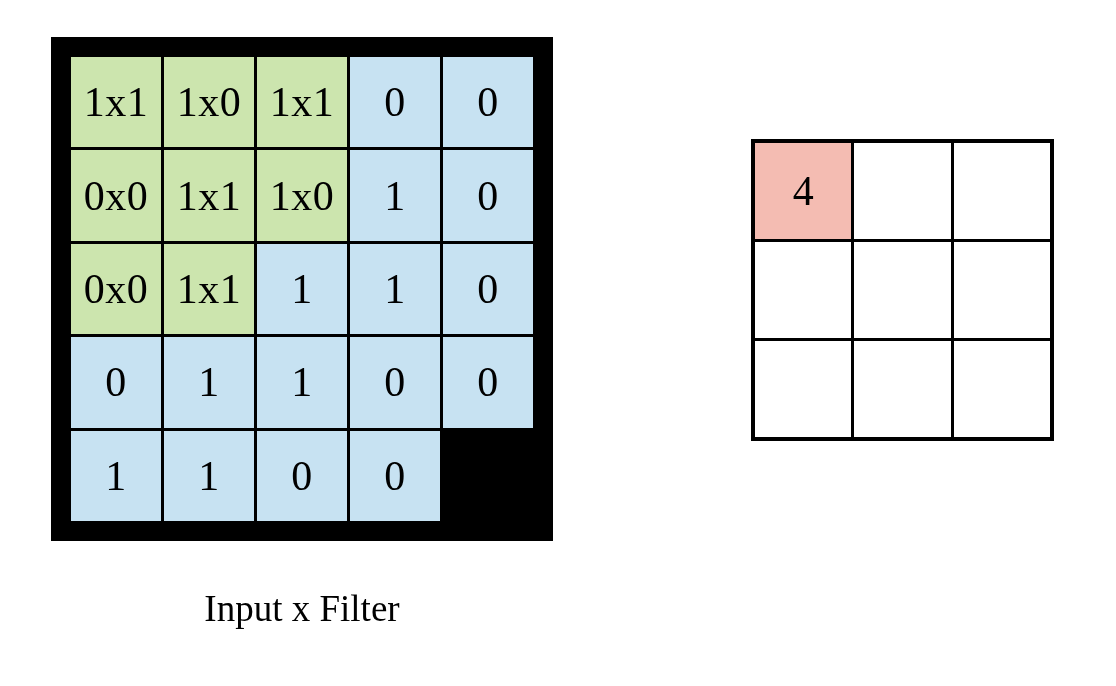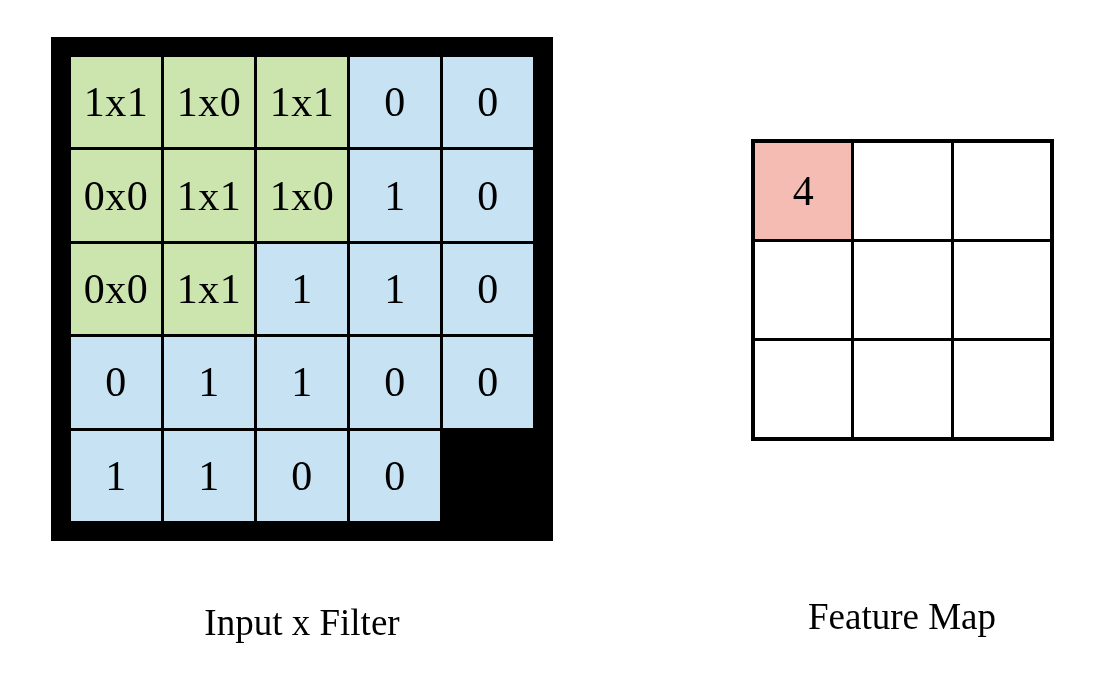--- a/index.html
+++ b/index.html
@@ -91,21 +91,21 @@
     font-size: 37px;
     line-height: 1;
     text-align: center;
     color: #000000;
     white-space: nowrap;
     -webkit-user-select: none;
     user-select: none;
   }
   #caption-input {
     left: 52px;
-    top: 604px;
+    top: 590px;
     width: 500px;
   }
   #caption-feature {
     left: 752px;
     top: 598px;
     width: 300px;
   }
 </style>
 </head>
 <body>
@@ -146,15 +146,14 @@
       <div class="cell white"></div>
       <div class="cell white"></div>
       <div class="cell white"></div>
       <div class="cell white"></div>
       <div class="cell white"></div>
       <div class="cell white"></div>
     </div>
 
   <div class="caption" id="caption-input">Input x Filter</div>
 
-  <div class="caption" id="caption-feature">Feature Map</div>
 
 </div>
 
 </body></html>

